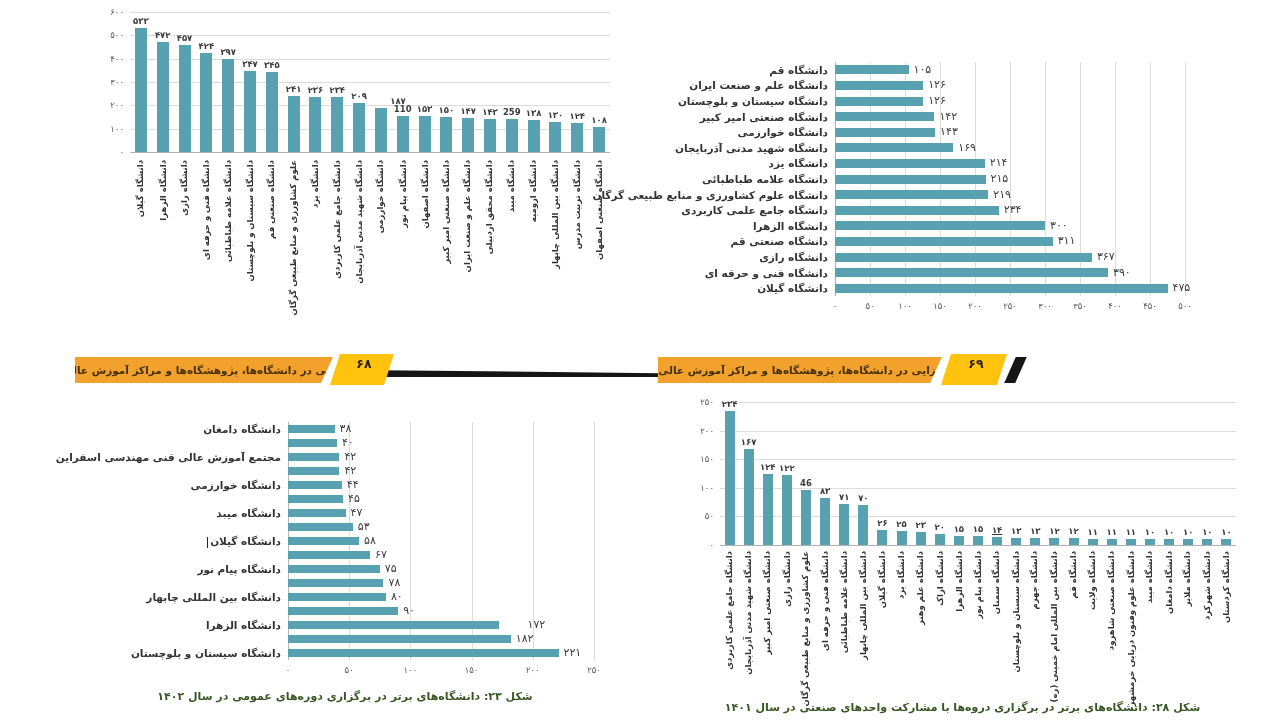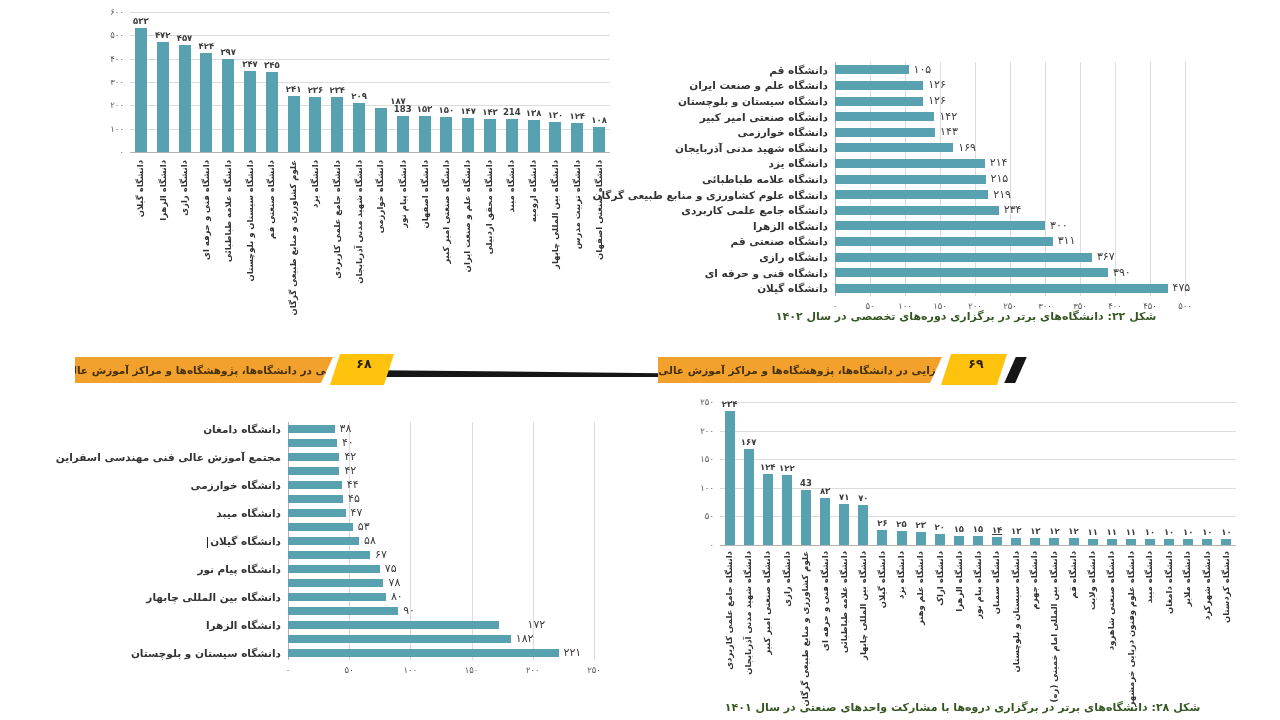--- a/index.html
+++ b/index.html
@@ -92,36 +92,36 @@
       <div class="bar-v" style="left: 246.273px; top: 93.4px; width: 12px; height: 54.6px;"></div>
       <div class="val" style="left: 252.273px; top: 81.4px; transform: translateX(-50%);">۲۳۴</div>
       <div class="cat-rot" style="right: 298.227px; top: 156px;">دانشگاه جامع علمی کاربردی</div>
       <div class="bar-v" style="left: 268.091px; top: 99.2333px; width: 12px; height: 48.7667px;"></div>
       <div class="val" style="left: 274.091px; top: 87.2333px; transform: translateX(-50%);">۲۰۹</div>
       <div class="cat-rot" style="right: 276.409px; top: 156px;">دانشگاه شهید مدنی آذربایجان</div>
       <div class="bar-v" style="left: 289.909px; top: 104.367px; width: 12px; height: 43.6333px;"></div>
       <div class="val" style="left: 313px; top: 92.3667px; transform: translateX(-50%);">۱۸۷</div>
       <div class="cat-rot" style="right: 254.591px; top: 156px;">دانشگاه خوارزمی</div>
       <div class="bar-v" style="left: 311.727px; top: 111.833px; width: 12px; height: 36.1667px;"></div>
-      <div class="val" style="left: 317.727px; top: 99.8333px; transform: translateX(-50%);">183</div>
+      <div class="val" style="left: 317.727px; top: 99.8333px; transform: translateX(-50%);">110</div>
       <div class="cat-rot" style="right: 232.773px; top: 156px;">دانشگاه پیام نور</div>
       <div class="bar-v" style="left: 333.545px; top: 112.3px; width: 12px; height: 35.7px;"></div>
       <div class="val" style="left: 339.545px; top: 100.3px; transform: translateX(-50%);">۱۵۳</div>
       <div class="cat-rot" style="right: 210.955px; top: 156px;">دانشگاه اصفهان</div>
       <div class="bar-v" style="left: 355.364px; top: 113px; width: 12px; height: 35px;"></div>
       <div class="val" style="left: 361.364px; top: 101px; transform: translateX(-50%);">۱۵۰</div>
       <div class="cat-rot" style="right: 189.136px; top: 156px;">دانشگاه صنعتی امیر کبیر</div>
       <div class="bar-v" style="left: 377.182px; top: 113.7px; width: 12px; height: 34.3px;"></div>
       <div class="val" style="left: 383.182px; top: 101.7px; transform: translateX(-50%);">۱۴۷</div>
       <div class="cat-rot" style="right: 167.318px; top: 156px;">دانشگاه علم و صنعت ایران</div>
       <div class="bar-v" style="left: 399px; top: 114.633px; width: 12px; height: 33.3667px;"></div>
       <div class="val" style="left: 405px; top: 102.633px; transform: translateX(-50%);">۱۴۳</div>
       <div class="cat-rot" style="right: 145.5px; top: 156px;">دانشگاه محقق اردبیلی</div>
       <div class="bar-v" style="left: 420.818px; top: 115.1px; width: 12px; height: 32.9px;"></div>
-      <div class="val" style="left: 426.818px; top: 103.1px; transform: translateX(-50%);">214</div>
+      <div class="val" style="left: 426.818px; top: 103.1px; transform: translateX(-50%);">259</div>
       <div class="cat-rot" style="right: 123.682px; top: 156px;">دانشگاه میبد</div>
       <div class="bar-v" style="left: 442.636px; top: 115.8px; width: 12px; height: 32.2px;"></div>
       <div class="val" style="left: 448.636px; top: 103.8px; transform: translateX(-50%);">۱۳۸</div>
       <div class="cat-rot" style="right: 101.864px; top: 156px;">دانشگاه ارومیه</div>
       <div class="bar-v" style="left: 464.455px; top: 117.667px; width: 12px; height: 30.3333px;"></div>
       <div class="val" style="left: 470.455px; top: 105.667px; transform: translateX(-50%);">۱۳۰</div>
       <div class="cat-rot" style="right: 80.0455px; top: 156px;">دانشگاه بین المللی چابهار</div>
       <div class="bar-v" style="left: 486.273px; top: 119.067px; width: 12px; height: 28.9333px;"></div>
       <div class="val" style="left: 492.273px; top: 107.067px; transform: translateX(-50%);">۱۲۴</div>
       <div class="cat-rot" style="right: 58.2273px; top: 156px;">دانشگاه تربیت مدرس</div>
@@ -274,21 +274,21 @@
       <div class="bar-v" style="left: 63.6667px; top: 61.476px; width: 10px; height: 95.524px;"></div>
       <div class="val" style="left: 68.6667px; top: 49.476px; transform: translateX(-50%);">۱۶۷</div>
       <div class="cat-rot" style="right: 501.833px; top: 163px;">دانشگاه شهید مدنی آذربایجان</div>
       <div class="bar-v" style="left: 82.7778px; top: 86.072px; width: 10px; height: 70.928px;"></div>
       <div class="val" style="left: 87.7778px; top: 74.072px; transform: translateX(-50%);">۱۲۴</div>
       <div class="cat-rot" style="right: 482.722px; top: 163px;">دانشگاه صنعتی امیر کبیر</div>
       <div class="bar-v" style="left: 101.889px; top: 87.216px; width: 10px; height: 69.784px;"></div>
       <div class="val" style="left: 106.889px; top: 75.216px; transform: translateX(-50%);">۱۲۲</div>
       <div class="cat-rot" style="right: 463.611px; top: 163px;">دانشگاه رازی</div>
       <div class="bar-v" style="left: 121px; top: 101.516px; width: 10px; height: 55.484px;"></div>
-      <div class="val" style="left: 126px; top: 89.516px; transform: translateX(-50%);">43</div>
+      <div class="val" style="left: 126px; top: 89.516px; transform: translateX(-50%);">46</div>
       <div class="cat-rot" style="right: 444.5px; top: 163px;">علوم کشاورزی و منابع طبیعی گرگان</div>
       <div class="bar-v" style="left: 140.111px; top: 109.524px; width: 10px; height: 47.476px;"></div>
       <div class="val" style="left: 145.111px; top: 97.524px; transform: translateX(-50%);">۸۳</div>
       <div class="cat-rot" style="right: 425.389px; top: 163px;">دانشگاه فنی و حرفه ای</div>
       <div class="bar-v" style="left: 159.222px; top: 116.388px; width: 10px; height: 40.612px;"></div>
       <div class="val" style="left: 164.222px; top: 104.388px; transform: translateX(-50%);">۷۱</div>
       <div class="cat-rot" style="right: 406.278px; top: 163px;">دانشگاه علامه طباطبائی</div>
       <div class="bar-v" style="left: 178.333px; top: 116.96px; width: 10px; height: 40.04px;"></div>
       <div class="val" style="left: 183.333px; top: 104.96px; transform: translateX(-50%); text-align: right;">۷۰</div>
       <div class="cat-rot" style="right: 387.167px; top: 163px;">دانشگاه بین المللی چابهار</div>
@@ -344,21 +344,21 @@
       <div class="val" style="left: 508.222px; top: 139.28px; transform: translateX(-50%);">۱۰</div>
       <div class="cat-rot" style="right: 62.2778px; top: 163px;">دانشگاه ملایر</div>
       <div class="bar-v" style="left: 522.333px; top: 151.28px; width: 10px; height: 5.72px;"></div>
       <div class="val" style="left: 527.333px; top: 139.28px; transform: translateX(-50%);">۱۰</div>
       <div class="cat-rot" style="right: 43.1667px; top: 163px;">دانشگاه شهرکرد</div>
       <div class="bar-v" style="left: 541.444px; top: 151.28px; width: 10px; height: 5.72px;"></div>
       <div class="val" style="left: 546.444px; top: 139.28px; transform: translateX(-50%);">۱۰</div>
       <div class="cat-rot" style="right: 24.0556px; top: 163px;">دانشگاه کردستان</div>
     </div>
 
-  <div class="caption" style="left:690px;top:310px;width:552px;">شکل ۲۲: دانشگاه‌های برتر در برگزاری دوره‌های تخصصی در سال ۱۴۰۲</div>
+  <div class="caption" style="left:95px;top:690px;width:500px;">شکل ۲۳: دانشگاه‌های برتر در برگزاری دوره‌های عمومی در سال ۱۴۰۲</div>
   <div class="caption" style="left:680px;top:701px;width:565px;">شکل ۲۸: دانشگاه‌های برتر در برگزاری دروه‌ها با مشارکت واحدهای صنعتی در سال ۱۴۰۱</div>
 
   <div class="banner" style="left:75px;top:354px;width:600px;">
     <div class="tail-long" style="left:280px;top:16px;width:305px;height:7px;"></div>
     <div class="banner-orange" style="left:0;width:258px;">
       <span class="banner-title">مهارت‌افزایی در دانشگاه‌ها، پژوهشگاه‌ها و مراکز آموزش عالی کشور</span>
     </div>
     <div class="banner-num" style="left:260px;width:54px;">
       <span>۶۸</span>
     </div>

